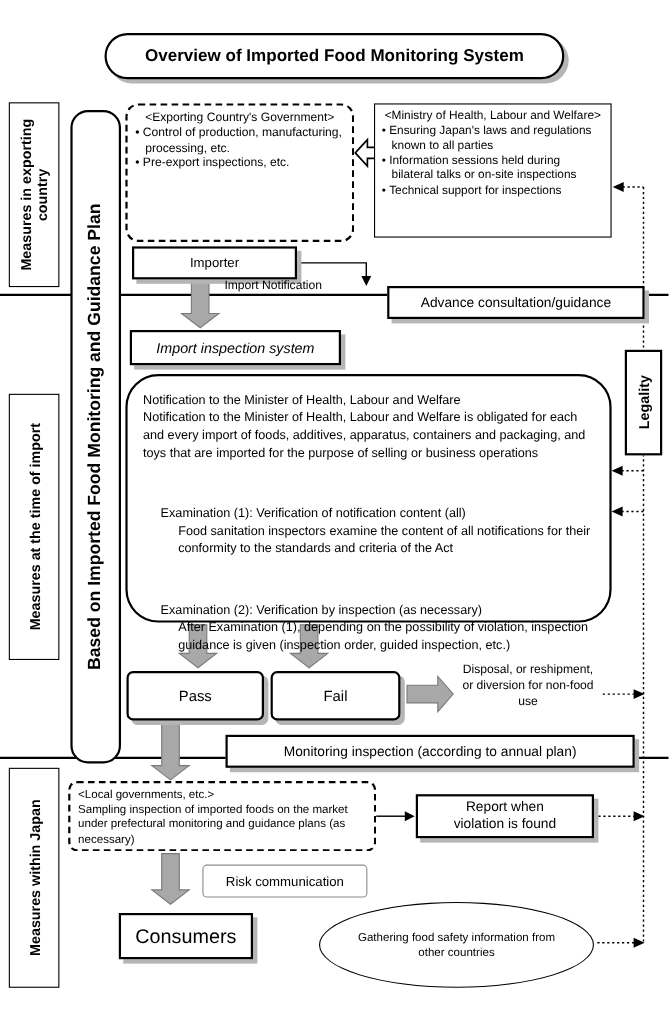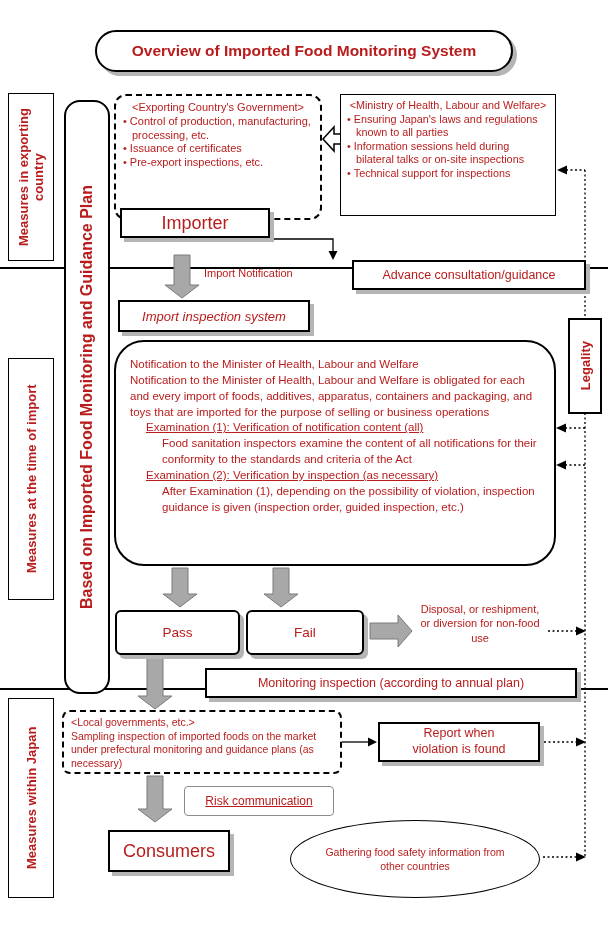--- a/index.html
+++ b/index.html
@@ -1,29 +1,29 @@
 <!DOCTYPE html>
 <html><head>
 <meta charset="utf-8">
 <style>
   html,body{margin:0;padding:0;background:#fff;}
   .canvas{position:relative;width:608px;height:941px;background:#fff;overflow:hidden;
-          font-family:"Liberation Sans","DejaVu Sans",sans-serif;color:#b91c1c;}
+          font-family:"Liberation Sans","DejaVu Sans",sans-serif;color:#000000;}
   .overlay{position:absolute;left:0;top:0;z-index:1;}
   .box{position:absolute;background:#fff;border:2px solid #000;box-sizing:border-box;
        display:flex;align-items:center;justify-content:center;text-align:center;z-index:2;}
   .thin{border-width:1px;}
   .dashed{border-style:dashed;}
   .shadow{box-shadow:4px 4px 0 #b5b5b5;}
   .block{display:block;text-align:left;}
   .vwrap{position:absolute;z-index:2;background:#fff;border:1px solid #000;box-sizing:border-box;
          display:flex;align-items:center;justify-content:center;}
   .vtext{writing-mode:vertical-rl;transform:rotate(180deg);text-align:center;font-weight:bold;}
   .nowrapv{white-space:nowrap;}
-  .u{text-decoration:underline;}
+  .u{margin-top:40px;}
   .ind1{margin-left:16px;}
   .ind2{margin-left:32px;}
   .blist div{padding-left:9px;text-indent:-9px;}
   .blist div::before{content:"\2022";margin-right:3px;}
   .freetext{position:absolute;z-index:2;text-align:center;}
   .lbl{position:absolute;z-index:2;}
 </style>
 </head>
 <body>
 
@@ -93,39 +93,38 @@
   </div>
 
   <div class="vwrap" style="left:568px;top:318px;width:34px;height:96px;border-width:2px;">
     <div class="vtext nowrapv" style="font-size:13px;">Legality</div>
   </div>
 
   <div class="box dashed block" style="left:114px;top:94px;width:208px;height:126px;border-radius:12px;padding:5px 7px;font-size:11px;line-height:1.25;">
     <div style="text-align:center;">&lt;Exporting Country's Government&gt;</div>
     <div class="blist">
       <div>Control of production, manufacturing, processing, etc.</div>
-      <div>Issuance of certificates</div>
       <div>Pre-export inspections, etc.</div>
     </div>
   </div>
 
   <div class="box thin block" style="left:340px;top:94px;width:216px;height:122px;padding:4px 6px;font-size:10.8px;line-height:1.26;">
     <div style="text-align:center;">&lt;Ministry of Health, Labour and Welfare&gt;</div>
     <div class="blist">
       <div>Ensuring Japan's laws and regulations known to all parties</div>
       <div>Information sessions held during bilateral talks or on-site inspections</div>
       <div>Technical support for inspections</div>
     </div>
   </div>
 
-  <div class="box shadow" style="left:120px;top:208px;width:150px;height:30px;font-size:18px;">
+  <div class="box shadow" style="left:120px;top:224px;width:150px;height:30px;font-size:12px;">
     <span>Importer</span>
   </div>
 
-  <div class="lbl" style="left:204px;top:267px;font-size:11px;">Import Notification</div>
+  <div class="lbl" style="left:204px;top:254px;font-size:11px;">Import Notification</div>
 
   <div class="box shadow" style="left:318px;top:260px;width:234px;height:30px;font-size:12.5px;margin-left:34px;">
     <span>Advance consultation/guidance</span>
   </div>
 
   <div class="box shadow" style="left:118px;top:300px;width:192px;height:32px;font-size:13px;font-style:italic;">
     <span>Import inspection system</span>
   </div>
 
   <div class="box block" style="left:114px;top:340px;width:442px;height:226px;border-radius:30px;padding:15px 12px 0 14px;font-size:11.5px;line-height:1.38;">
@@ -152,21 +151,21 @@
 
   <div class="box dashed block" style="left:62px;top:710px;width:280px;height:64px;border-radius:8px;padding:4px 7px;font-size:10.5px;line-height:1.3;">
     <div>&lt;Local governments, etc.&gt;</div>
     <div>Sampling inspection of imported foods on the market under prefectural monitoring and guidance plans (as necessary)</div>
   </div>
 
   <div class="box shadow" style="left:378px;top:722px;width:162px;height:40px;padding:0 20px;font-size:12.5px;line-height:1.25;">
     <span>Report when violation is found</span>
   </div>
 
-  <div class="box" style="left:184px;top:786px;width:150px;height:30px;border:1px solid #8c8c8c;border-radius:4px;font-size:12px;text-decoration:underline;">
+  <div class="box" style="left:184px;top:786px;width:150px;height:30px;border:1px solid #8c8c8c;border-radius:4px;font-size:12px;">
     <span>Risk communication</span>
   </div>
 
   <div class="box shadow" style="left:108px;top:830px;width:122px;height:42px;font-size:18px;">
     <span>Consumers</span>
   </div>
 
   <div class="box" style="left:290px;top:820px;width:250px;height:78px;border:1px solid #000;border-radius:50%;padding:0 24px;font-size:10.5px;line-height:1.35;">
     <span>Gathering food safety information from other countries</span>
   </div>

